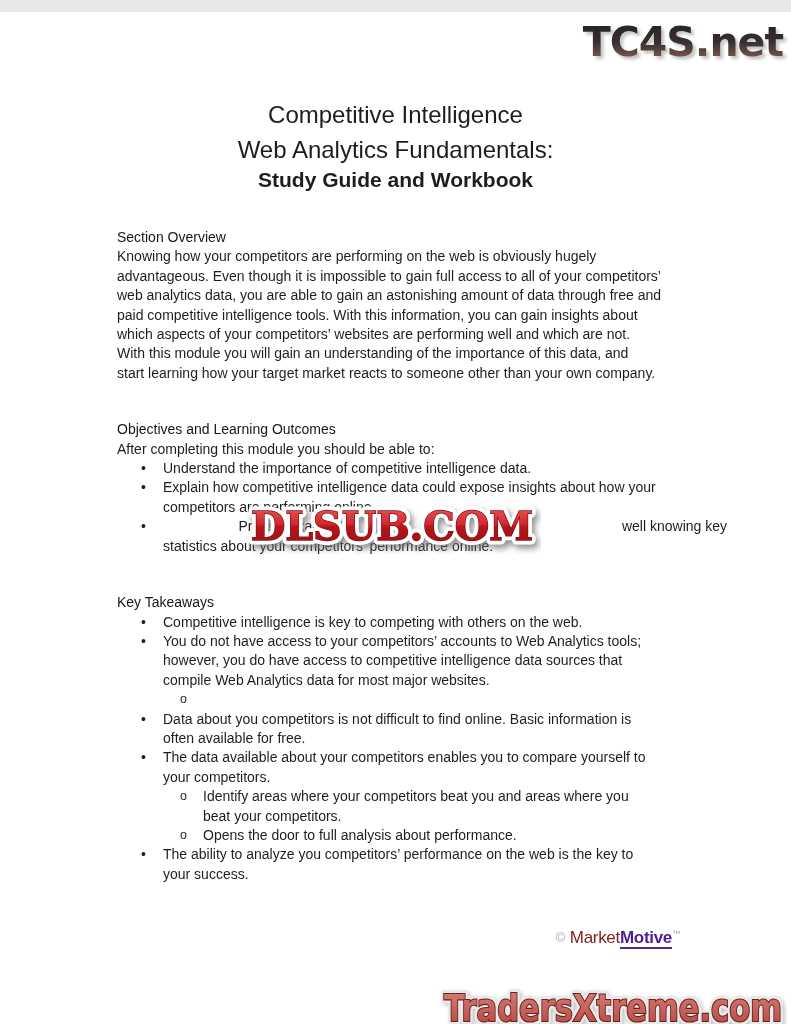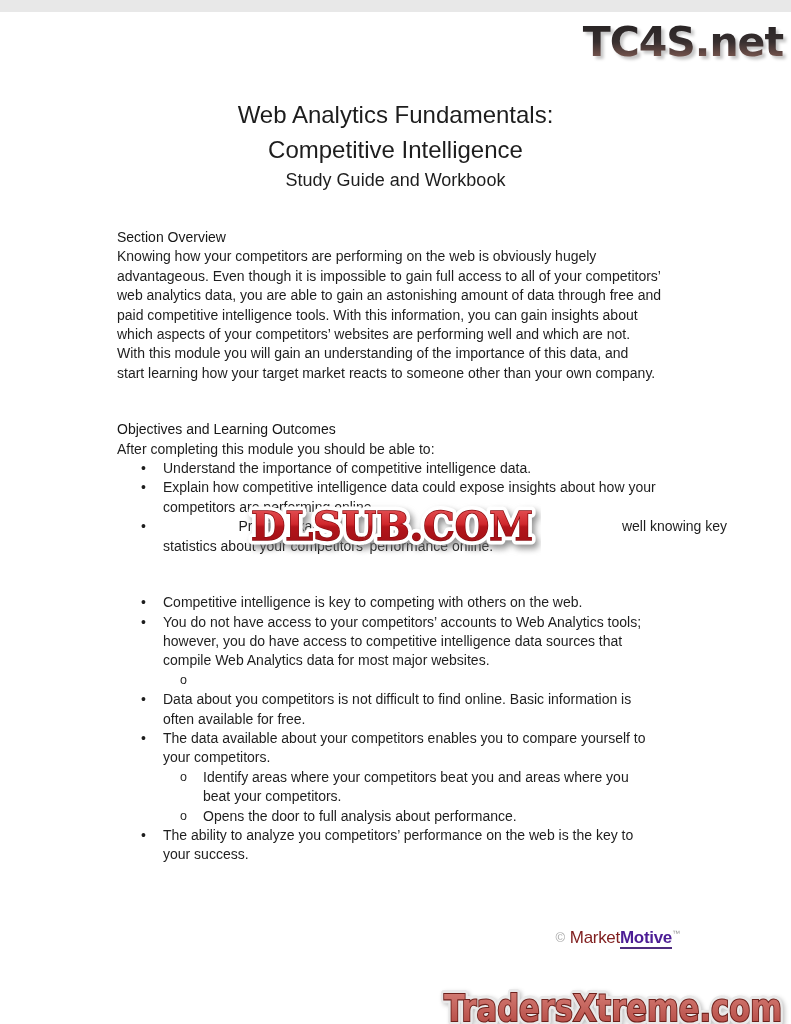--- a/index.html
+++ b/index.html
@@ -8,21 +8,21 @@
     background:#ffffff; overflow:hidden;
     font-family:"Liberation Sans", sans-serif; color:#1e1e1e;
   }
 
   
   .site-logo { position:absolute; top:2px; right:2px; }
 
   
   .title-block { position:absolute; top:86px; left:0; right:0; text-align:center; color:#1d1d1d; }
   .title-line { font-size:24px; line-height:34.5px; font-weight:400; }
-  .subtitle   { font-size:18px; line-height:26px; font-weight:400; }
+  .subtitle   { font-size:21px; line-height:26px; font-weight:700; }
 
   
   .content { position:absolute; left:117px; top:216px; width:610px; font-size:14px; line-height:19.4px; }
   .section { margin-top:37px; }
   .section:first-child { margin-top:0; }
   .h { font-weight:400; color:#161616; }
   .ml { white-space:pre-line; }
 
   .li { display:flex; }
   .li .mk { flex:none; width:22px; margin-left:24px; }
@@ -57,22 +57,22 @@
           <stop offset="0" stop-color="#232021"></stop>
           <stop offset="0.5" stop-color="#372f2f"></stop>
           <stop offset="1" stop-color="#9a6a5f"></stop>
         </linearGradient>
       </defs>
       <text x="222" y="42" text-anchor="end" font-family="DejaVu Sans, Liberation Sans, sans-serif" font-size="41" font-weight="bold" letter-spacing="-1" fill="url(#tcg)" style="filter: drop-shadow(3px 3px 1.5px #c6c6c6);">TC4S.net</text>
     </svg>
   </div>
 
   <div class="title-block">
+    <div class="title-line">Competitive Intelligence</div>
     <div class="title-line">Web Analytics Fundamentals:</div>
-    <div class="title-line">Competitive Intelligence</div>
     <div class="subtitle">Study Guide and Workbook</div>
   </div>
 
   <div class="content">
 
     <div class="section">
       <div class="h">Section Overview</div>
       <div class="ml">Knowing how your competitors are performing on the web is obviously hugely
 advantageous. Even though it is impossible to gain full access to all of your competitors’
 web analytics data, you are able to gain an astonishing amount of data through free and
@@ -119,20 +119,21 @@
               </defs>
               <text x="149" y="42" text-anchor="middle" font-family="DejaVu Serif, Liberation Serif, serif" font-size="40" font-weight="bold" textLength="282" lengthAdjust="spacingAndGlyphs" stroke="#ffffff" stroke-width="9" stroke-linejoin="round" paint-order="stroke" fill="#ffffff" style="filter: drop-shadow(3px 4px 3px rgba(110,110,110,0.75));">DLSUB.COM</text>
               <text x="149" y="42" text-anchor="middle" font-family="DejaVu Serif, Liberation Serif, serif" font-size="40" font-weight="bold" textLength="282" lengthAdjust="spacingAndGlyphs" fill="url(#wmg)" stroke="#8a0d11" stroke-width="1.5" paint-order="stroke">DLSUB.COM</text>
             </svg>
           </div>
         </div>
       </div>
     </div>
 
     <div class="section">
+      <div class="h">Key Takeaways</div>
 
       <div class="li">
         <span class="mk">•</span>
         <div class="tx ml">Competitive intelligence is key to competing with others on the web.</div>
       </div>
 
       <div class="li">
         <span class="mk">•</span>
         <div class="tx ml">You do not have access to your competitors’ accounts to Web Analytics tools;
 however, you do have access to competitive intelligence data sources that

